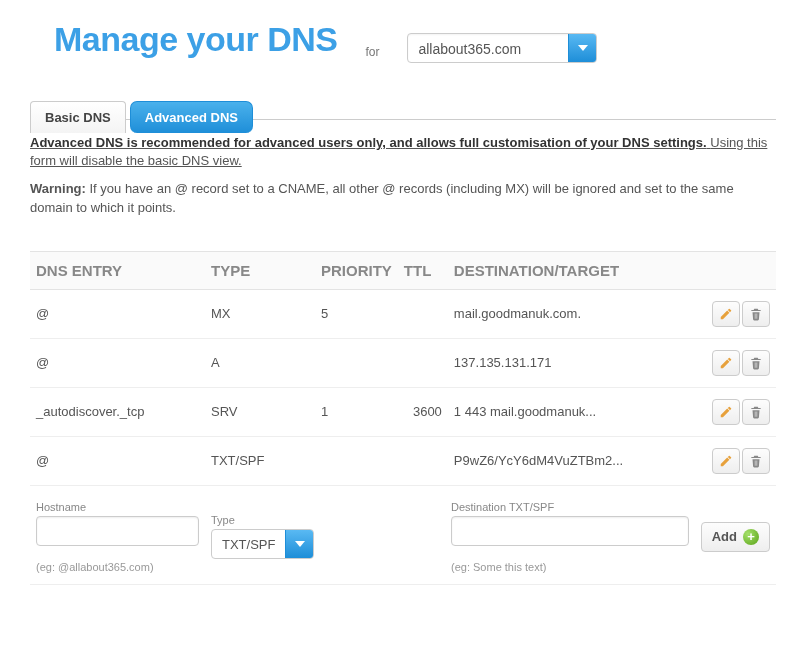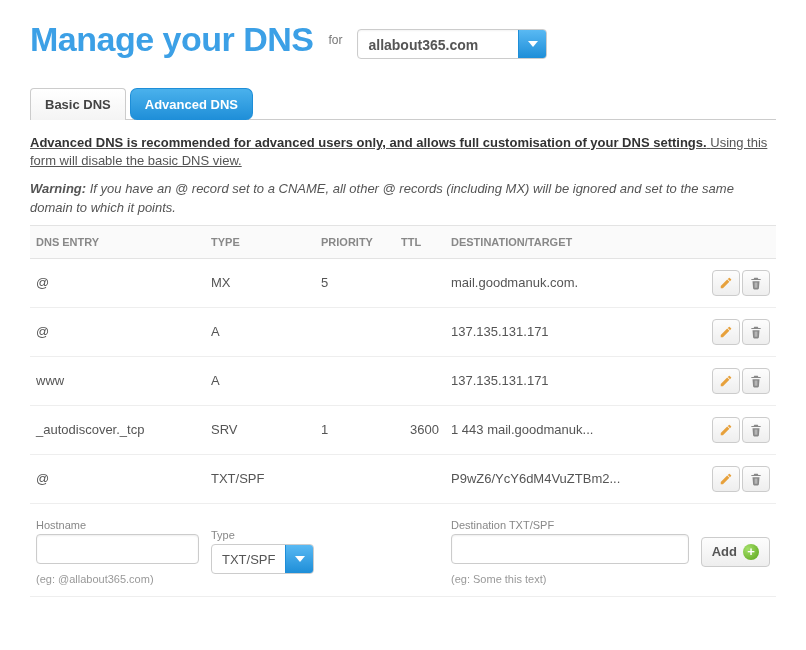--- a/index.html
+++ b/index.html
@@ -6,23 +6,24 @@
   body {
     font-family: Arial, Helvetica, sans-serif;
     font-size: 13px;
     color: #555;
     background: #fff;
     padding: 20px 30px;
     width: 806px;
   }
   .header-row {
     display: flex;
-    align-items: center;
-    gap: 15px;
+    align-items: flex-end;
+    gap: 28px;
     margin-bottom: 28px;
+    margin-left: 24px;
   }
   .page-title {
     font-size: 34px;
     font-weight: bold;
     color: #3ca0e6;
     letter-spacing: -0.5px;
   }
   .for-label {
     font-size: 12px;
     color: #777;
@@ -39,21 +40,20 @@
     box-shadow: inset 0 1px 2px rgba(0,0,0,0.05);
     position: relative;
     top: 4px;
   }
   .domain-select .val {
     padding: 5px 10px;
     min-width: 160px;
     font-size: 14px;
     color: #555;
     line-height: 20px;
-    font-weight: bold;
   }
   .domain-select .arrow-btn {
     width: 28px;
     background: linear-gradient(#59b9f3,#1e8ed8);
     display: flex;
     align-items: center;
     justify-content: center;
     border-left: 1px solid #1e8ed8;
   }
   .arrow-down {
@@ -70,48 +70,48 @@
   }
   .tab {
     padding: 8px 14px;
     font-size: 13px;
     font-weight: bold;
     border: 1px solid #ccc;
     border-bottom: none;
     border-radius: 4px 4px 0 0;
     margin-right: 4px;
     position: relative;
-    top: 1px;
+    top: 14px;
     cursor: pointer;
   }
   .tab.inactive {
     background: linear-gradient(#fff,#f4f4f4);
     color: #444;
   }
   .tab.active {
     background: linear-gradient(#4ab1ec,#1e8ed8);
     color: #fff;
     border-color: #1e8ed8;
     border-radius: 7px;
   }
 
   .intro { margin-bottom: 10px; line-height: 1.4; text-decoration: underline; }
   .intro b { color: #333; font-weight: bold; }
-  .warning { margin-bottom: 8px; line-height: 1.4; font-style: italic; }
+  .warning { margin-bottom: 34px; line-height: 1.4; }
 
   table.dns {
     width: 100%;
     border-collapse: collapse;
     font-size: 13px;
   }
   table.dns thead th {
     text-align: left;
     color: #888;
     font-weight: bold;
-    font-size: 11px;
+    font-size: 15px;
     text-transform: uppercase;
     padding: 10px 6px;
     border-top: 1px solid #e3e3e3;
     border-bottom: 1px solid #e3e3e3;
     background: #fafafa;
   }
   table.dns tbody td {
     padding: 11px 6px;
     border-bottom: 1px solid #eee;
     color: #555;
@@ -127,21 +127,21 @@
     background: linear-gradient(#fdfdfd,#eee);
     margin-left: 2px;
     cursor: pointer;
   }
   .pencil-icon svg { width: 14px; height: 14px; }
   .trash-icon svg { width: 14px; height: 14px; }
 
   
   .add-row td { padding-top: 10px; border-bottom: none; vertical-align: top;}
   .field-label { font-size: 11px; color: #888; display: block; margin-bottom: 3px; }
-  .field-hint { font-size: 11px; color: #999; margin-top: 9px; display: block; }
+  .field-hint { font-size: 11px; color: #999; margin-top: 15px; display: block; }
   input.text {
     width: 100%;
     height: 30px;
     border: 1px solid #ccc;
     border-radius: 4px;
     padding: 4px 8px;
     font-size: 13px;
     box-shadow: inset 0 1px 2px rgba(0,0,0,0.07);
   }
   .type-select {
@@ -233,36 +233,20 @@
               <path fill="#e7a13c" d="M3 17.25V21h3.75L17.81 9.94l-3.75-3.75L3 17.25zM20.71 7.04a1 1 0 0 0 0-1.41l-2.34-2.34a1 1 0 0 0-1.41 0l-1.83 1.83 3.75 3.75 1.83-1.83z"></path>
             </svg>
           </span><span class="icon-btn trash-icon">
             <svg viewBox="0 0 24 24">
               <path fill="#888" d="M9 3h6l1 2h4v2H4V5h4l1-2zM6 9h12l-1 12a2 2 0 0 1-2 2H9a2 2 0 0 1-2-2L6 9zm4 2v9h1v-9h-1zm3 0v9h1v-9h-1z"></path>
             </svg>
           </span></td>
       </tr>
       <tr>
         <td>@</td>
-        <td>A</td>
-        <td></td>
-        <td style="text-align:right"></td>
-        <td>137.135.131.171</td>
-        <td class="actions"><span class="icon-btn pencil-icon">
-            <svg viewBox="0 0 24 24">
-              <path fill="#e7a13c" d="M3 17.25V21h3.75L17.81 9.94l-3.75-3.75L3 17.25zM20.71 7.04a1 1 0 0 0 0-1.41l-2.34-2.34a1 1 0 0 0-1.41 0l-1.83 1.83 3.75 3.75 1.83-1.83z"></path>
-            </svg>
-          </span><span class="icon-btn trash-icon">
-            <svg viewBox="0 0 24 24">
-              <path fill="#888" d="M9 3h6l1 2h4v2H4V5h4l1-2zM6 9h12l-1 12a2 2 0 0 1-2 2H9a2 2 0 0 1-2-2L6 9zm4 2v9h1v-9h-1zm3 0v9h1v-9h-1z"></path>
-            </svg>
-          </span></td>
-      </tr>
-      <tr>
-        <td>www</td>
         <td>A</td>
         <td></td>
         <td style="text-align:right"></td>
         <td>137.135.131.171</td>
         <td class="actions"><span class="icon-btn pencil-icon">
             <svg viewBox="0 0 24 24">
               <path fill="#e7a13c" d="M3 17.25V21h3.75L17.81 9.94l-3.75-3.75L3 17.25zM20.71 7.04a1 1 0 0 0 0-1.41l-2.34-2.34a1 1 0 0 0-1.41 0l-1.83 1.83 3.75 3.75 1.83-1.83z"></path>
             </svg>
           </span><span class="icon-btn trash-icon">
             <svg viewBox="0 0 24 24">

